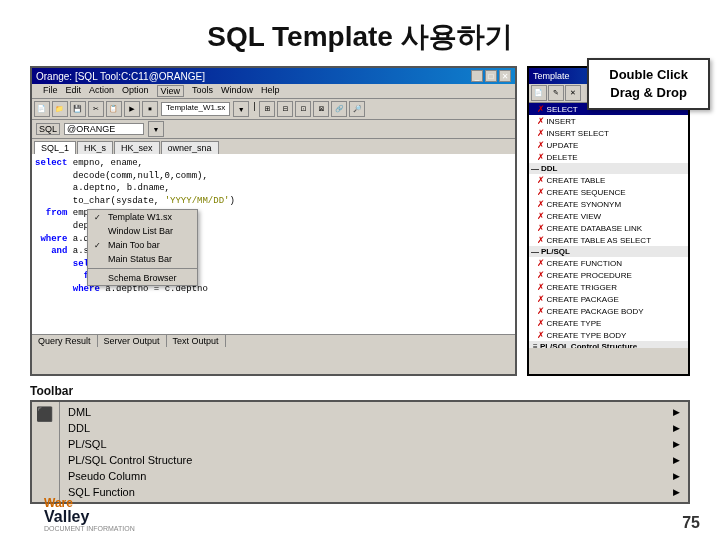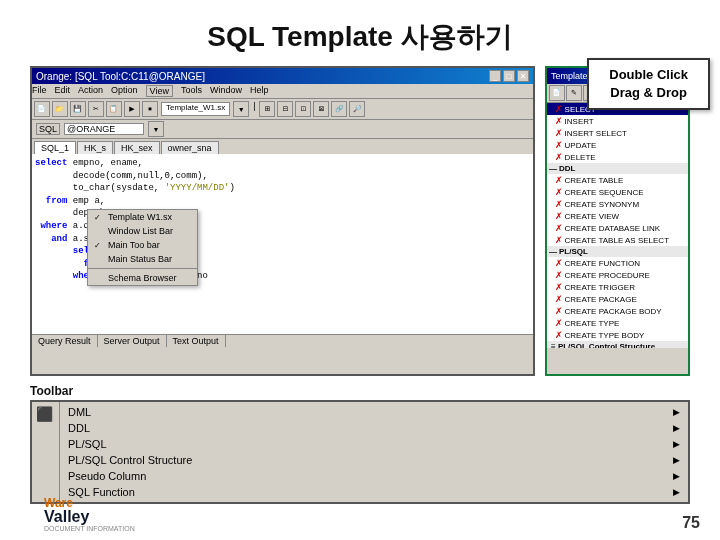--- a/index.html
+++ b/index.html
@@ -80,21 +80,21 @@
       font-size: 8px;
       display: flex;
       align-items: center;
       justify-content: center;
       cursor: pointer;
     }
 
     .editor-menu {
       background: #d4d0c8;
       border-bottom: 1px solid #888;
-      padding: 1px 0;
+      padding: 1px 11px;
       font-size: 9px;
       display: flex;
       gap: 8px;
     }
 
     .editor-toolbar {
       background: #d4d0c8;
       border-bottom: 1px solid #888;
       padding: 2px;
       display: flex;
@@ -212,22 +212,22 @@
       cursor: pointer;
     }
 
     .menu-check {
       font-size: 8px;
       width: 10px;
     }
 
     
     .template-window {
-      width: 145px;
-      border: 2px solid #15803d;
+      width: 163px;
+      border: 2px solid #000000;
       background: #d4d0c8;
       min-height: 310px;
       position: relative;
       font-size: 9px;
     }
 
     .template-titlebar {
       background: linear-gradient(to right, #000080, #1084d0);
       color: white;
       font-size: 9px;
@@ -440,20 +440,21 @@
         <div style="border-top:1px solid #888;margin:2px 0;"></div>
         <div class="context-menu-item">
           <span class="menu-check"> </span>
           <span>Schema Browser</span>
         </div>
       </div>
 
       <div class="editor-main">
         <div class="code-line"><span class="kw-select">select</span> empno, ename,</div>
         <div class="code-line">&nbsp;&nbsp;&nbsp;&nbsp;&nbsp;&nbsp; decode(comm,null,0,comm),</div>
+        <div class="code-line">&nbsp;&nbsp;&nbsp;&nbsp;&nbsp;&nbsp; a.deptno, b.dname,</div>
         <div class="code-line">&nbsp;&nbsp;&nbsp;&nbsp;&nbsp;&nbsp; to_char(sysdate, <span class="string-val">'YYYY/MM/DD'</span>)</div>
         <div class="code-line">&nbsp;&nbsp;<span class="kw-from">from</span> emp a,</div>
         <div class="code-line">&nbsp;&nbsp;&nbsp;&nbsp;&nbsp;&nbsp; dept b</div>
         <div class="code-line">&nbsp;<span class="kw-where">where</span> a.deptno = b.deptno</div>
         <div class="code-line">&nbsp;&nbsp;&nbsp;<span class="kw-and">and</span> a.sal &gt; (</div>
         <div class="code-line">&nbsp;&nbsp;&nbsp;&nbsp;&nbsp;&nbsp;&nbsp;<span class="kw-select">select</span> avg(sal)</div>
         <div class="code-line">&nbsp;&nbsp;&nbsp;&nbsp;&nbsp;&nbsp;&nbsp;&nbsp; <span class="kw-from">from</span> emp c</div>
         <div class="code-line">&nbsp;&nbsp;&nbsp;&nbsp;&nbsp;&nbsp;&nbsp;<span class="kw-where">where</span> a.deptno = c.deptno</div>
       </div>
     </div>

